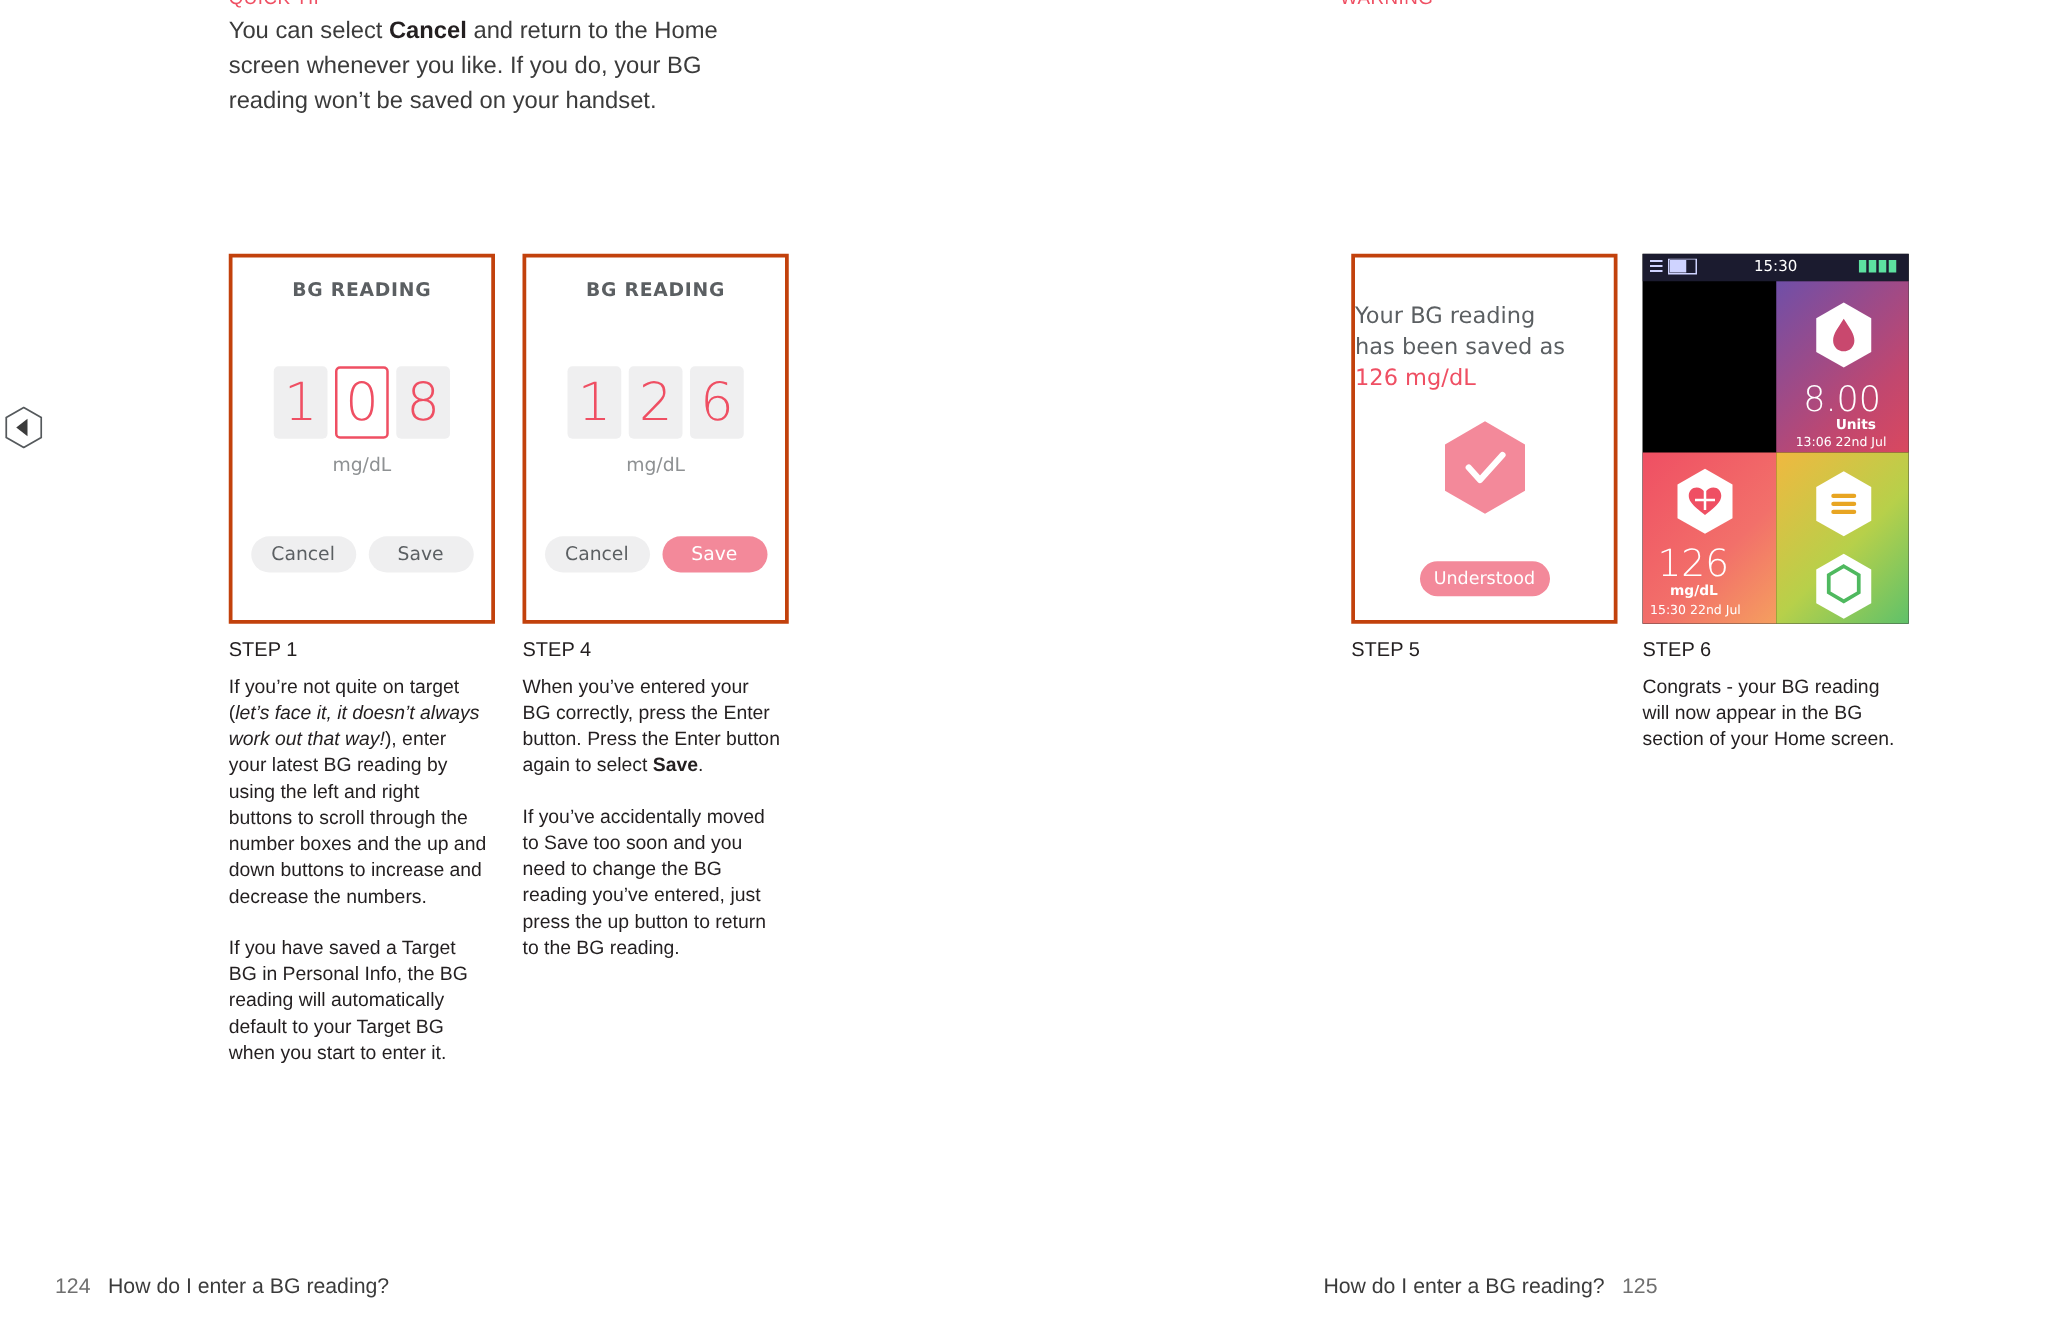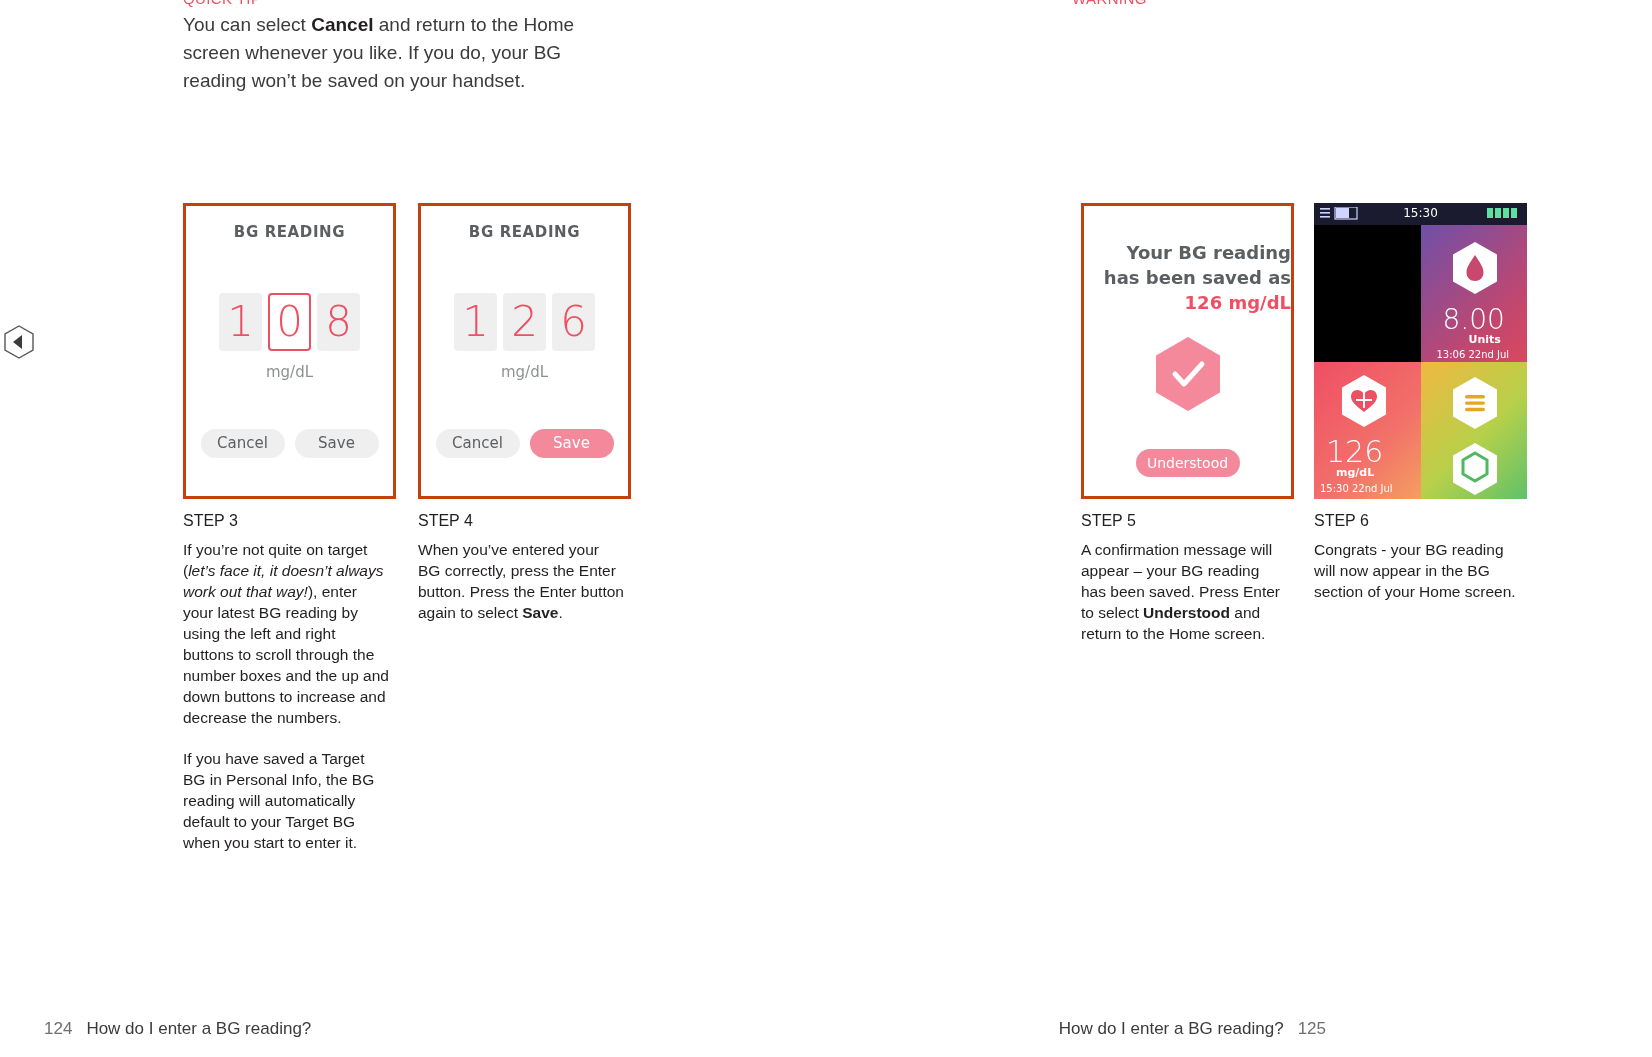--- a/index.html
+++ b/index.html
@@ -122,27 +122,27 @@
     color: #5b5f62;
     font-size: 15px;
     line-height: 29px;
     text-align: center;
     font-family: "DejaVu Sans", sans-serif;
   }
   .pill.accent { background: #f3899a; color: #ffffff; }
 
   
   .conf-text {
-    text-align: right;
+    text-align: left;
     color: #5b5f62;
     font-size: 18px;
     line-height: 25px;
     margin-top: 34px;
     font-family: "DejaVu Sans", sans-serif;
-    font-weight: 700;
+    font-weight: 400;
   }
   .conf-value {
     color: #ef4f63;
     display: block;
   }
   .conf-hex {
     display: flex;
     justify-content: center;
     margin-top: 20px;
   }
@@ -392,33 +392,33 @@
           <svg width="48" height="54" viewBox="0 0 48 54" aria-hidden="true">
             <polygon points="24,1 46,13.5 46,40.5 24,53 2,40.5 2,13.5" fill="#ffffff"></polygon>
             <polygon points="24,11 36,18 36,32 24,39 12,32 12,18" fill="none" stroke="#4fb95f" stroke-width="3"></polygon>
           </svg>
         </div>
       </div>
     </div>
   </div>
 
   <div class="step s3">
-    <div class="step-head">STEP 3</div>
+    <div class="step-head">STEP 1</div>
     <p class="step-p">If you’re not quite on target (<i>let’s face it, it doesn’t always work out that way!</i>), enter your latest BG reading by using the left and right buttons to scroll through the number boxes and the up and down buttons to increase and decrease the numbers.</p>
     <p class="step-p">If you have saved a Target BG in Personal Info, the BG reading will automatically default to your Target BG when you start to enter it.</p>
   </div>
 
   <div class="step s4">
     <div class="step-head">STEP 4</div>
     <p class="step-p">When you’ve entered your BG correctly, press the Enter button. Press the Enter button again to select <b>Save</b>.</p>
+    <p class="step-p">If you’ve accidentally moved to Save too soon and you need to change the BG reading you’ve entered, just press the up button to return to the BG reading.</p>
   </div>
 
   <div class="step s5">
     <div class="step-head">STEP 5</div>
-    <p class="step-p">A confirmation message will appear – your BG reading has been saved. Press Enter to select <b>Understood</b> and return to the Home screen.</p>
   </div>
 
   <div class="step s6">
     <div class="step-head">STEP 6</div>
     <p class="step-p">Congrats - your BG reading will now appear in the BG section of your Home screen.</p>
   </div>
 
   <div class="footer footer-left">
     <span class="pg">124</span><span>How do I enter a BG reading?</span>
   </div>

